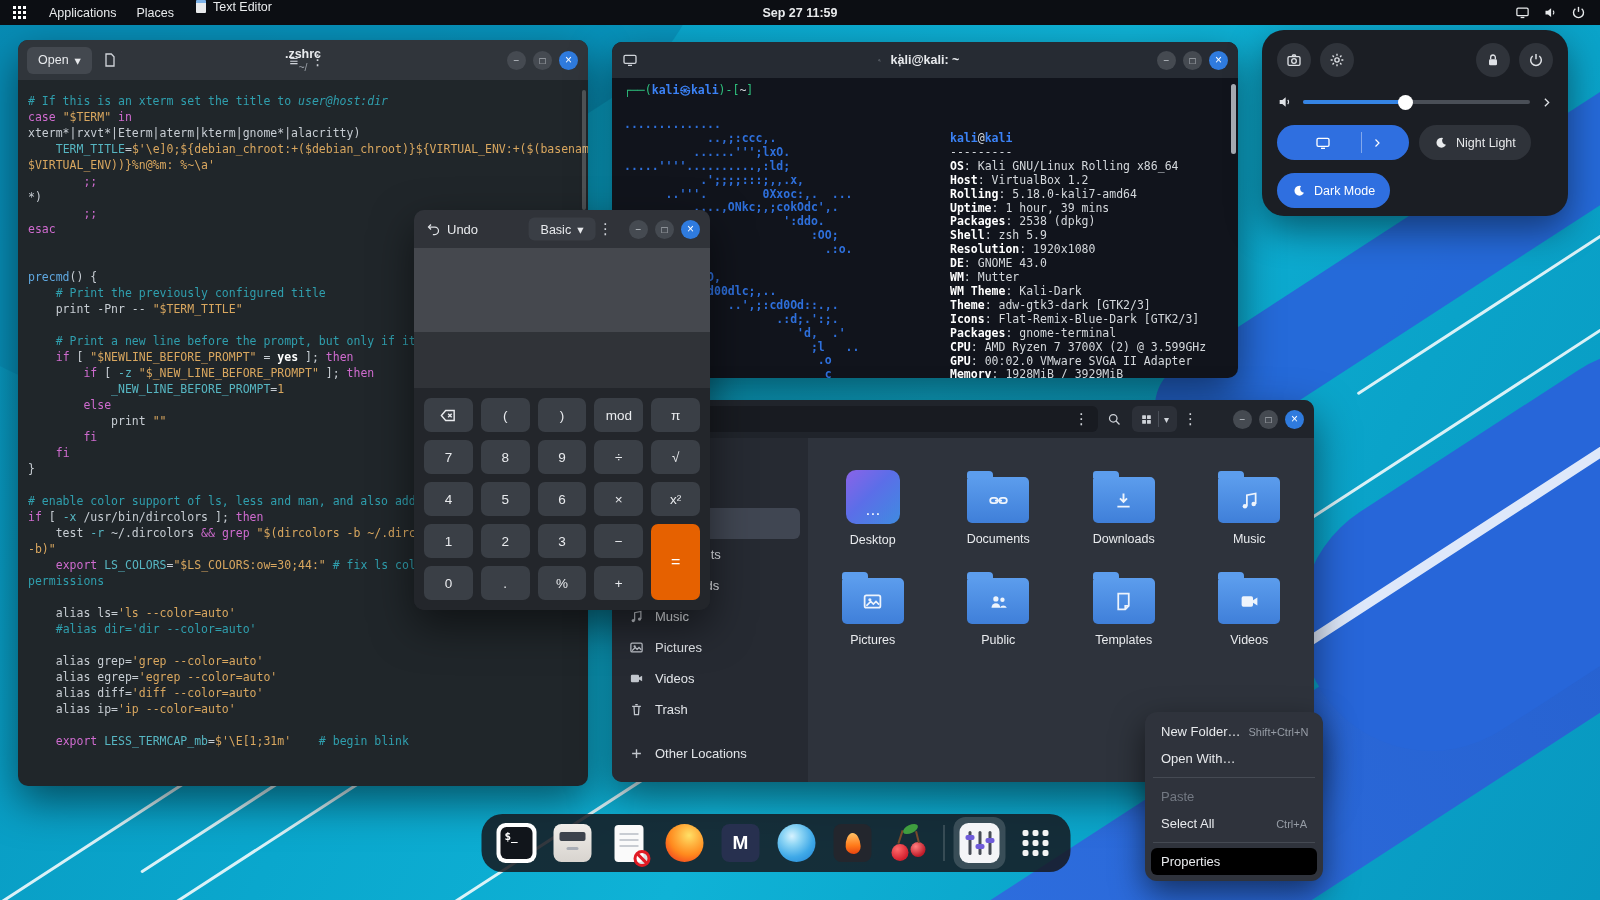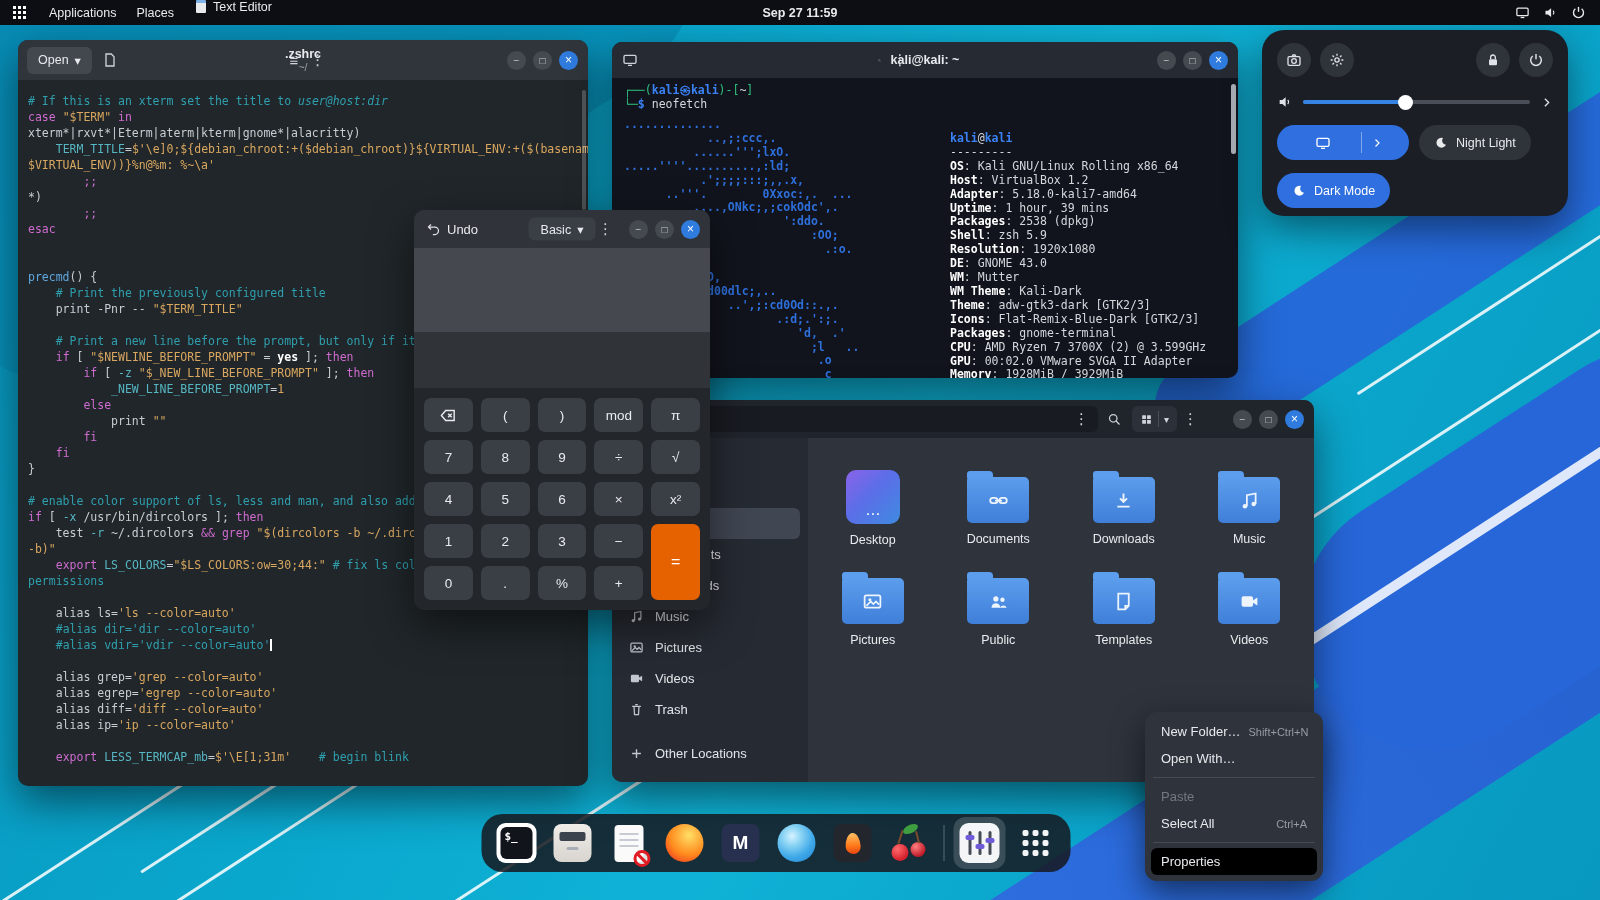--- a/index.html
+++ b/index.html
@@ -322,21 +322,20 @@
         <div class="code-line">​</div>
         <div class="code-line"><span class="seg-c"># enable color support of ls, less and man, and also add han</span></div>
         <div class="code-line"><span class="seg-k">if</span><span class="seg-p"> [ </span><span class="seg-v">-x</span><span class="seg-p"> /usr/bin/dircolors ]; </span><span class="seg-k">then</span></div>
         <div class="code-line"><span class="seg-p">    test </span><span class="seg-v">-r</span><span class="seg-p"> ~/.dircolors </span><span class="seg-k">&amp;&amp;</span><span class="seg-p"> </span><span class="seg-k">grep</span><span class="seg-p"> </span><span class="seg-s">"$(dircolors -b ~/.dircolo</span></div>
         <div class="code-line"><span class="seg-s">-b)"</span></div>
         <div class="code-line"><span class="seg-p">    </span><span class="seg-k">export</span><span class="seg-p"> </span><span class="seg-v">LS_COLORS</span><span class="seg-p">=</span><span class="seg-s">"$LS_COLORS:ow=30;44:"</span><span class="seg-p"> </span><span class="seg-c"># fix ls color f</span></div>
         <div class="code-line"><span class="seg-c">permissions</span></div>
         <div class="code-line">​</div>
         <div class="code-line"><span class="seg-p">    alias ls=</span><span class="seg-s">'ls --color=auto'</span></div>
         <div class="code-line"><span class="seg-p">    </span><span class="seg-c">#alias dir='dir --color=auto'</span></div>
-        <div class="code-line"><span class="seg-p">    </span><span class="seg-c">#alias vdir='vdir --color=auto'</span><span class="caret"></span></div>
         <div class="code-line">​</div>
         <div class="code-line"><span class="seg-p">    alias grep=</span><span class="seg-s">'grep --color=auto'</span></div>
         <div class="code-line"><span class="seg-p">    alias egrep=</span><span class="seg-s">'egrep --color=auto'</span></div>
         <div class="code-line"><span class="seg-p">    alias diff=</span><span class="seg-s">'diff --color=auto'</span></div>
         <div class="code-line"><span class="seg-p">    alias ip=</span><span class="seg-s">'ip --color=auto'</span></div>
         <div class="code-line">​</div>
         <div class="code-line"><span class="seg-p">    </span><span class="seg-k">export</span><span class="seg-p"> </span><span class="seg-v">LESS_TERMCAP_mb</span><span class="seg-p">=</span><span class="seg-s">$'\E[1;31m'</span><span class="seg-p">    </span><span class="seg-c"># begin blink</span></div>
       </div>
     <div class="ed-scroll"></div>
   </div>
@@ -360,21 +359,20 @@
         </span>
       <span class="kebab">⋮</span>
       <span class="win-controls">
         <span class="wc">−</span>
         <span class="wc">□</span>
         <span class="wc close">×</span>
       </span>
     </div>
     <div class="term-body">
       <div class="term-line"><span class="t-g">┌──(</span><span class="t-b">kali㉿kali</span><span class="t-g">)-[</span><span class="t-w">~</span><span class="t-g">]</span></div>
-      <div class="term-line"><span class="t-g">└─</span><span class="t-b">$</span><span class="t-w"> neofetch</span></div>
       <pre class="term-art">..............
             ..,;:ccc,.
           ......''';lxO.
 .....''''..........,:ld;
            .';;;;:::;,,.x,
       ..'''.        0Xxoc:,.  ...
           ....,ONkc;,;cokOdc',.
          OMo           ':ddo.
          dMc               :OO;
          0M.                 .:o.
@@ -384,21 +382,21 @@
                ..',;:cd0Od::.,.
                       .:d;.':;.
                          'd,  .'
                            ;l   ..
                             .o
                              c</pre>
       <pre class="term-info"><span class="t-ti">kali</span><span class="t-w">@</span><span class="t-ti">kali</span>
 ---------
 <span class="t-l">OS</span><span class="t-w">: Kali GNU/Linux Rolling x86_64</span>
 <span class="t-l">Host</span><span class="t-w">: VirtualBox 1.2</span>
-<span class="t-l">Adapter</span><span class="t-w">: 5.18.0-kali7-amd64</span>
+<span class="t-l">Rolling</span><span class="t-w">: 5.18.0-kali7-amd64</span>
 <span class="t-l">Uptime</span><span class="t-w">: 1 hour, 39 mins</span>
 <span class="t-l">Packages</span><span class="t-w">: 2538 (dpkg)</span>
 <span class="t-l">Shell</span><span class="t-w">: zsh 5.9</span>
 <span class="t-l">Resolution</span><span class="t-w">: 1920x1080</span>
 <span class="t-l">DE</span><span class="t-w">: GNOME 43.0</span>
 <span class="t-l">WM</span><span class="t-w">: Mutter</span>
 <span class="t-l">WM Theme</span><span class="t-w">: Kali-Dark</span>
 <span class="t-l">Theme</span><span class="t-w">: adw-gtk3-dark [GTK2/3]</span>
 <span class="t-l">Icons</span><span class="t-w">: Flat-Remix-Blue-Dark [GTK2/3]</span>
 <span class="t-l">Packages</span><span class="t-w">: gnome-terminal</span>

